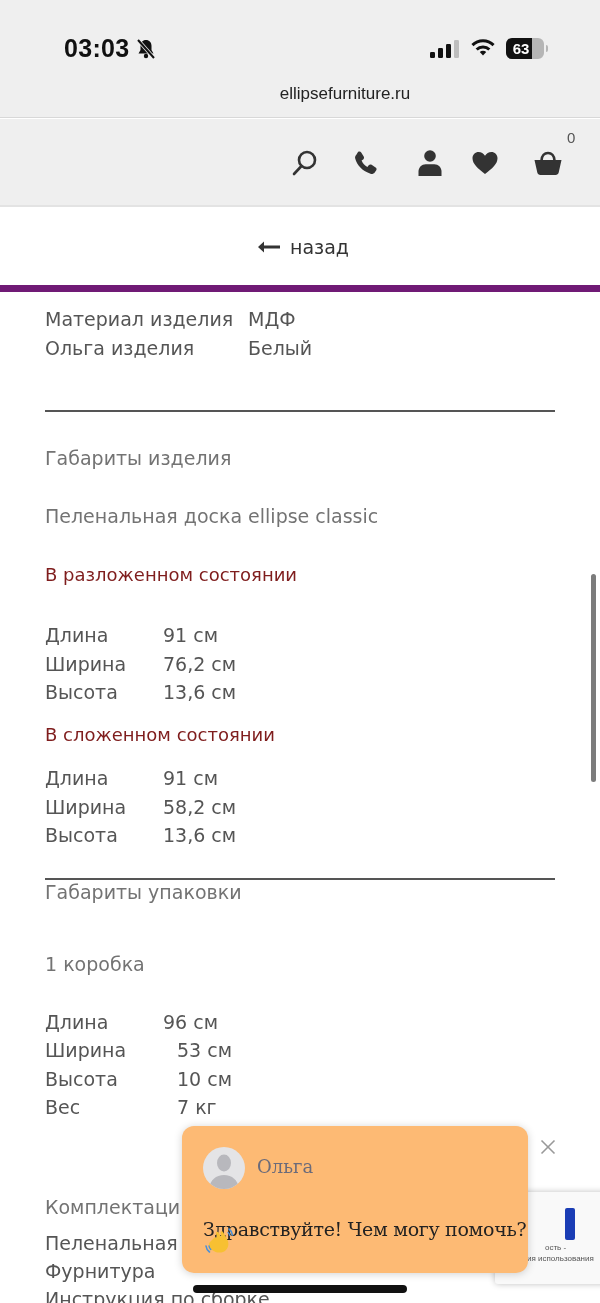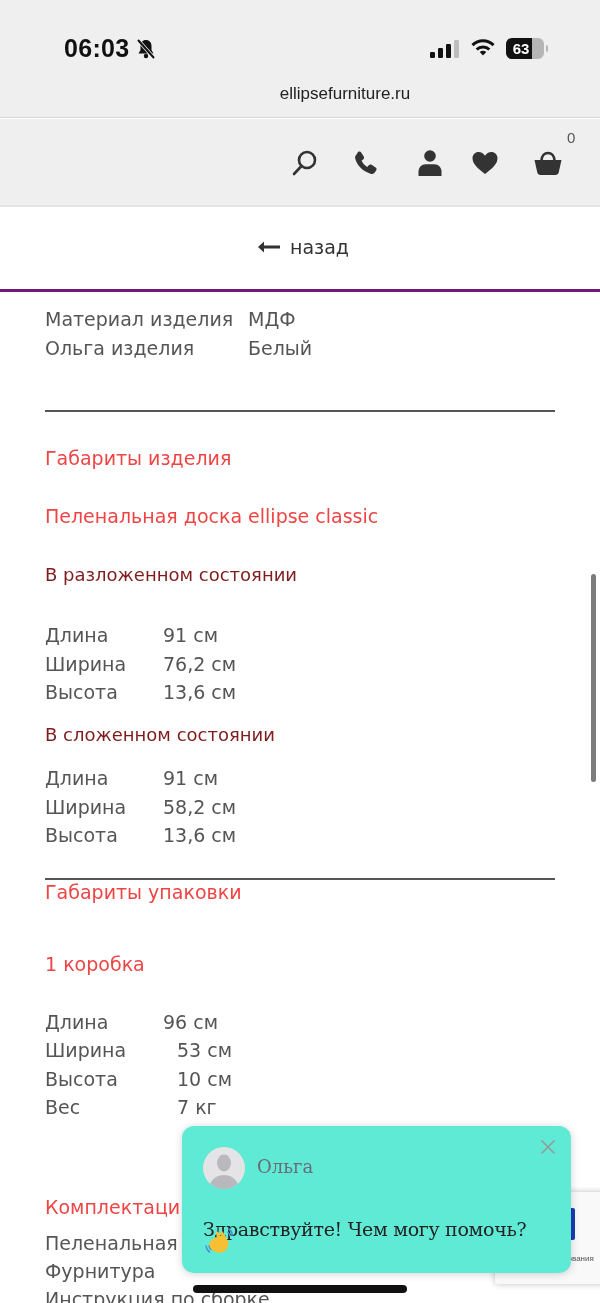--- a/index.html
+++ b/index.html
@@ -18,56 +18,56 @@
   .battery-text { position: absolute; left: 0; top: 0; width: 30px; height: 21px; line-height: 21px; text-align: center; font-family: "Liberation Sans", sans-serif; font-weight: bold; font-size: 15px; color: #fff; }
   .battery-nub { position: absolute; left: 40px; top: 7px; width: 2px; height: 7px; border-radius: 0 2px 2px 0; background: #b5b5b5; }
   .url { position: absolute; left: 0; top: 84px; width: 600px; text-align: center; font-family: "Liberation Sans", sans-serif; font-size: 17px; color: #222; margin-left: 45px; }
 
   
   .site-header { position: absolute; left: 0; top: 119px; width: 600px; height: 88px; background: #efefef; border-bottom: 2px solid #e3e3e3; }
   .hicon { position: absolute; top: 29px; width: 30px; height: 30px; }
   .cart-count { position: absolute; left: 567px; top: 10px; font-family: "Liberation Sans", sans-serif; font-size: 15px; color: #555; }
 
   
-  .back-bar { position: absolute; left: 0; top: 209px; width: 600px; height: 83px; border-bottom: 3px solid #701a75; }
+  .back-bar { position: absolute; left: 0; top: 209px; width: 600px; height: 83px; border-bottom: 7px solid #701a75; }
   .back-link { position: absolute; left: 258px; top: 27px; display: flex; align-items: center; gap: 10px; font-size: 19px; color: #333; }
   .back-arrow { width: 22px; height: 12px; }
 
   
   .content { position: absolute; left: 45px; top: 292px; width: 510px; }
   .row { position: absolute; font-size: 19px; color: #555; white-space: nowrap; }
   .label { position: absolute; left: 0; }
-  .heading { position: absolute; left: 0; font-size: 19px; color: #ef4444; white-space: nowrap; }
+  .heading { position: absolute; left: 0; font-size: 19px; color: #737373; white-space: nowrap; }
   .subheading { position: absolute; left: 0; font-size: 18px; color: #7f1d1d; white-space: nowrap; }
   .divider { position: absolute; left: 0; width: 510px; height: 2px; background: #555; }
 
   
   .scrollbar { position: absolute; left: 591px; top: 574px; width: 5px; height: 208px; border-radius: 3px; background: #7c7c7c; }
 
   
   .recaptcha { position: absolute; left: 495px; top: 1192px; width: 120px; height: 92px; background: #f9f9f9; box-shadow: 0 0 6px rgba(0,0,0,0.25); border-radius: 3px; }
   .recaptcha-logo { position: absolute; left: 70px; top: 16px; width: 10px; height: 32px; background: #1a3db5; border-radius: 2px; }
   .recaptcha-text1 { position: absolute; left: 50px; top: 51px; font-family: "Liberation Sans", sans-serif; font-size: 8px; color: #555; }
   .recaptcha-text2 { position: absolute; left: 10px; top: 62px; font-family: "Liberation Sans", sans-serif; font-size: 8px; color: #555; }
 
   
-  .chat-popup { position: absolute; left: 182px; top: 1126px; width: 389px; height: 147px; background: #5eead4; border-radius: 12px; box-shadow: 0 1px 8px rgba(0,0,0,0.18); }
+  .chat-popup { position: absolute; left: 182px; top: 1126px; width: 346px; height: 147px; background: #fdba74; border-radius: 12px; box-shadow: 0 1px 8px rgba(0,0,0,0.18); }
   .chat-avatar { position: absolute; left: 21px; top: 21px; width: 42px; height: 42px; border-radius: 50%; background: #e4e4e6; overflow: hidden; }
   .chat-name { position: absolute; left: 75px; top: 30px; font-family: "DejaVu Serif", serif; font-size: 18px; color: #6b6b7a; }
   .chat-close { position: absolute; left: 358px; top: 13px; width: 16px; height: 16px; }
   .chat-message { position: absolute; left: 21px; top: 76px; font-family: "DejaVu Serif", serif; font-size: 19px; color: #222; white-space: nowrap; letter-spacing: -0.3px; margin-top: 16px; }
   .chat-emoji { position: absolute; left: 22px; top: 100px; width: 32px; height: 30px; }
 
   .home-indicator { position: absolute; left: 193px; top: 1285px; width: 214px; height: 8px; border-radius: 4px; background: #111; }
 </style>
 </head>
 <body>
 
 <div class="browser-top">
-  <div class="time">06:03</div>
+  <div class="time">03:03</div>
   <svg class="bell" viewBox="0 0 22 22">
     <path d="M11 2c-3.3 0-5.5 2.6-5.5 5.8v4.2L3.5 15.5h15L16.5 12V7.8C16.5 4.6 14.3 2 11 2z" fill="#111"></path>
     <circle cx="11" cy="18" r="2.2" fill="#111"></circle>
     <line x1="3" y1="2" x2="19" y2="20" stroke="#efefef" stroke-width="3.5"></line>
     <line x1="3" y1="2" x2="19" y2="20" stroke="#111" stroke-width="2"></line>
   </svg>
   <svg class="signal" viewBox="0 0 30 20">
     <rect x="0" y="13" width="5" height="6" rx="1.2" fill="#111"></rect>
     <rect x="8" y="9" width="5" height="10" rx="1.2" fill="#111"></rect>
     <rect x="16" y="5" width="5" height="14" rx="1.2" fill="#111"></rect>

